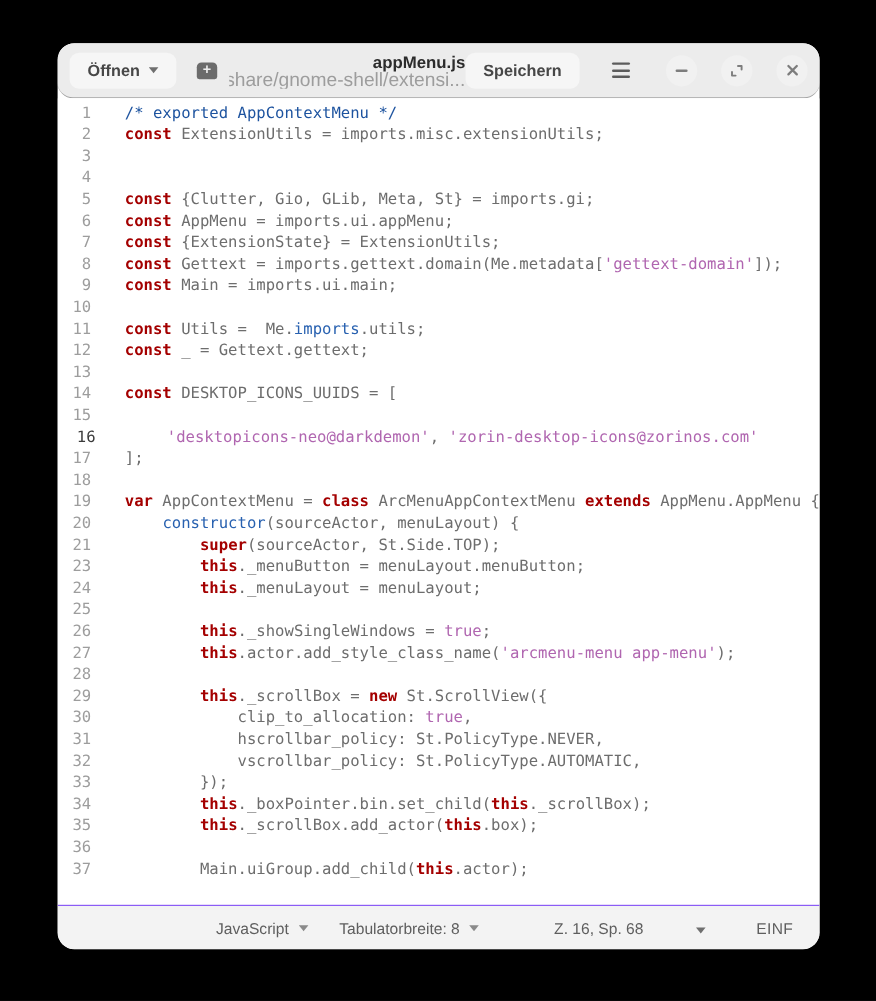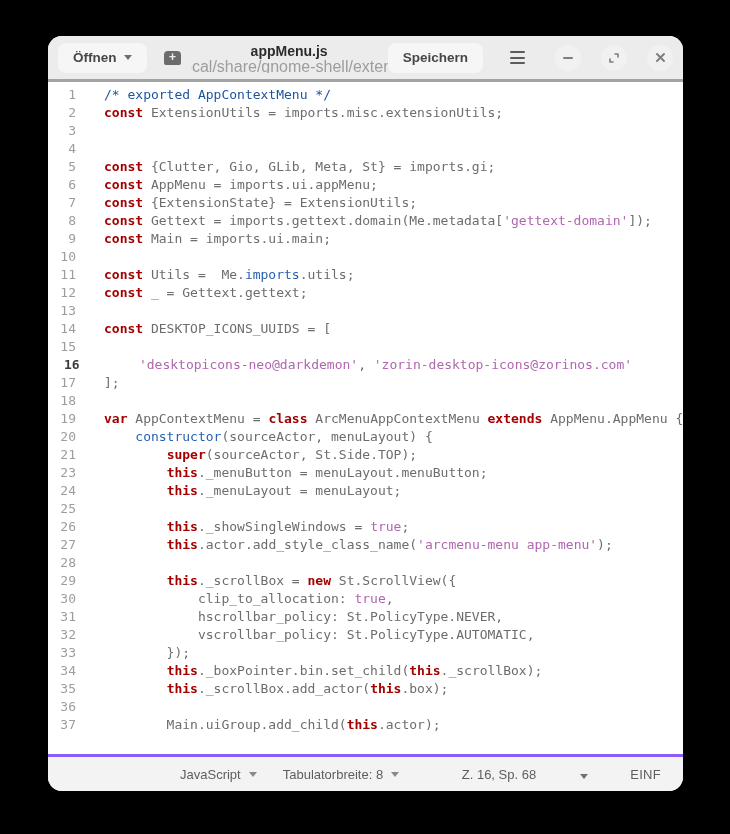--- a/index.html
+++ b/index.html
@@ -7,24 +7,24 @@
               font-family:"Liberation Sans", sans-serif; }
 
   .window { position:absolute; left:48px; top:36px; width:635px; height:755px;
             border-radius:14px; overflow:hidden; background:#fff;
             display:flex; flex-direction:column;
             box-shadow:0 10px 34px rgba(0,0,0,.65), 0 0 0 1px rgba(0,0,0,.55); }
 
   
   .headerbar { height:46px; flex:0 0 46px; background:#ececec;
                display:flex; align-items:center; padding:0 10px;
-               border-bottom:3px solid #a3a3a3; }
+               border-bottom:1px solid #a3a3a3;border-radius:13px; }
   .hb-left  { display:flex; align-items:center; gap:8px; }
   .hb-right { display:flex; align-items:center; gap:16px; }
-  .hb-title { flex:1; display:flex; flex-direction:column; align-items:center;
+  .hb-title { flex:1; display:flex; flex-direction:column; align-items:flex-end;
               justify-content:center; min-width:0; overflow:hidden; }
   .title    { font-size:14px; font-weight:bold; color:#2c2c2c; line-height:17px; }
   .subtitle { font-size:16px; color:#9d9d9d; line-height:13px; white-space:nowrap; }
 
   button { border:none; background:none; cursor:pointer;
            font-family:"Liberation Sans", sans-serif; }
   .pill { height:30px; padding:0 15px; border-radius:8px; background:#f6f6f6;
           display:flex; align-items:center; gap:7px;
           font-size:13.5px; font-weight:bold; color:#474747; }
   .caret-down { width:0; height:0; border-left:4.5px solid transparent;
@@ -40,31 +40,31 @@
   .hamburger i { display:block; width:15px; height:2px; background:#5c5c5c; border-radius:1px; }
   .circle { width:26px; height:26px; border-radius:50%; background:#f1f1f1;
             display:flex; align-items:center; justify-content:center; margin-left:4px; }
   .minus { width:10px; height:2px; background:#7d7d7d; border-radius:1px; }
 
   
   .editor { flex:1 1 auto; background:#fff; overflow:hidden; padding-top:4px;
             font-family:"DejaVu Sans Mono", monospace; font-size:13px; }
   .code-line { display:flex; height:18px; line-height:18px; white-space:pre; }
   .gutter { flex:0 0 28px; text-align:right; color:#9d9d9d; user-select:none; }
-  .code-line.current .gutter { color:#3b3b3b; font-weight:bold;padding-left:16px; }
+  .code-line.current .gutter { color:#3b3b3b; font-weight:normal;padding-left:16px; }
   .code-text { padding-left:8px;margin-left:20px; }
   .tok-k { color:var(--kw,#a40000); font-weight:bold; }
   .tok-c { color:var(--cm,#1d539f); }
   .tok-b { color:var(--bi,#2861b0); }
   .tok-s { color:var(--st,#b066b0); }
   .tok-v { color:var(--st,#b066b0); }
   .tok-p { color:var(--pl,#6d6d6d); }
 
   
-  .statusbar { flex:0 0 37px; background:#f3f3f3; border-top:3px solid #8b5cf6;
+  .statusbar { flex:0 0 37px; background:#f3f3f3; border-top:1px solid #8b5cf6;
                display:flex; align-items:center; padding:0 22px;
                font-size:13px; color:#5e5e5e; }
   .sb-item { display:flex; align-items:center; gap:8px; cursor:pointer; }
   .sb-item .caret-down { border-top-color:#8a8a8a; border-left-width:4px; border-right-width:4px; border-top-width:5px; }
   .sb-lang { margin-left:110px; }
   .sb-tab  { margin-left:26px; }
   .sb-pos  { margin-left:auto; }
   .sb-pos-arrow { margin-left:44px; cursor:pointer; }
   .sb-einf { margin-left:42px; letter-spacing:.3px; }
 </style>

